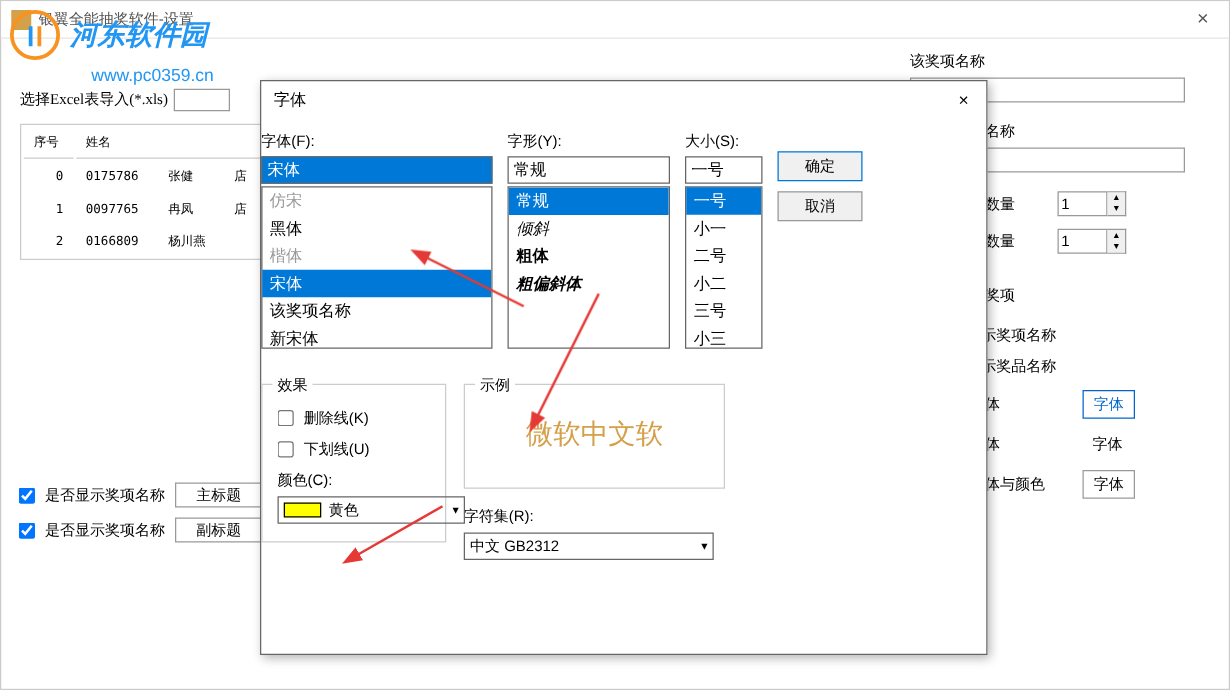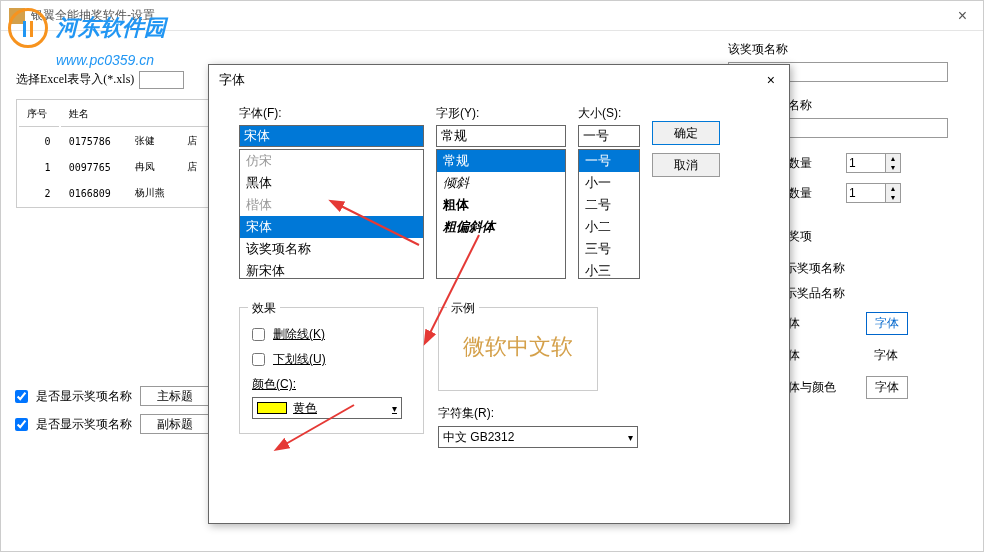--- a/index.html
+++ b/index.html
@@ -10,21 +10,21 @@
     .titlebar-icon { width: 16px; height: 16px; background: #d4a04a; margin-right: 6px; }
     .titlebar-text { font-size: 12px; color: #555; flex: 1; }
     .titlebar-close { font-size: 16px; color: #555; cursor: pointer; padding: 0 8px; }
     
     .watermark { position: absolute; top: 0; left: 0; z-index: 5; }
     .watermark-logo { display: flex; align-items: center; padding: 8px; }
     .logo-icon { width: 40px; height: 40px; border: 3px solid #f7931e; border-radius: 50%; position: relative; margin-right: 8px; }
     .logo-icon::before { content: ''; position: absolute; width: 3px; height: 16px; background: #2196f3; left: 12px; top: 10px; }
     .logo-icon::after { content: ''; position: absolute; width: 3px; height: 16px; background: #f7931e; right: 12px; top: 10px; }
     .logo-text { font-size: 22px; font-weight: bold; color: #2196f3; font-style: italic; }
-    .logo-url { font-size: 14px; color: #2196f3; font-style: italic; padding-left: 56px; margin-top: -4px; }
+    .logo-url { font-size: 14px; color: #2196f3; padding-left: 73px; margin-top: -4px; }
     
     .main-content { padding: 10px 15px; display: flex; gap: 10px; height: calc(100% - 30px); }
     .left-col { width: 200px; }
     .mid-col { flex: 1; }
     .right-col { width: 250px; padding-left: 10px; }
     
     .import-row { display: flex; gap: 5px; margin-bottom: 10px; margin-top: 20px; }
     .import-input { width: 45px; height: 18px; border: 1px solid #999; }
     
     .data-table { border: 1px solid #ccc; margin-top: 8px; font-size: 10px; }
@@ -45,42 +45,42 @@
     .spinner-btns { display: flex; flex-direction: column; border: 1px solid #999; border-left: none; }
     .spinner-btn { width: 14px; height: 9px; font-size: 7px; line-height: 7px; background: #f0f0f0; border: none; cursor: pointer; }
     .link-btn { color: #0066cc; text-decoration: none; border: 1px solid #0066cc; padding: 2px 8px; font-size: 12px; cursor: pointer; }
     .link-btn.plain { border: none; }
     
     
     .font-dialog { position: absolute; left: 208px; top: 64px; width: 582px; height: 460px; background: #fff; border: 1px solid #666; z-index: 10; box-shadow: 2px 2px 8px rgba(0,0,0,0.3); }
     .fd-titlebar { height: 30px; display: flex; align-items: center; padding: 0 10px; }
     .fd-title { font-size: 13px; flex: 1; }
     .fd-close { font-size: 14px; cursor: pointer; padding: 0 4px; }
-    .fd-body { padding: 10px 30px; }
+    .fd-body { padding: 10px 0; }
     .fd-row { display: flex; gap: 12px; }
     .fd-col-font { width: 185px; }
     .fd-col-style { width: 130px; }
     .fd-col-size { width: 62px; }
     .fd-col-btns { width: 70px; }
     .fd-label { font-size: 12px; margin-bottom: 3px; display: block; }
     .fd-input { width: 100%; height: 22px; border: 1px solid #666; background: #0078d7; color: #fff; padding: 2px 4px; font-size: 13px; }
     .fd-listbox { width: 100%; border: 1px solid #666; height: 130px; overflow-y: auto; font-size: 13px; margin-top: 2px; }
     .fd-listbox.short { height: 130px; }
     .fd-item { padding: 2px 6px; cursor: pointer; }
     .fd-item.selected { background: #0078d7; color: #fff; }
     .fd-item.grey { color: #999; }
     .fd-item.italic { font-style: italic; }
     .fd-item.bold { font-weight: bold; }
     .fd-item.bolditalic { font-weight: bold; font-style: italic; }
     .fd-btn { width: 68px; height: 24px; border: 1px solid #999; background: #f0f0f0; font-size: 12px; margin-bottom: 8px; cursor: pointer; }
     .fd-btn.primary { border: 1px solid #0078d7; }
     
     .fd-group { border: 1px solid #ccc; padding: 10px 12px 14px; position: relative; margin-top: 18px; }
     .fd-group-title { position: absolute; top: -8px; left: 8px; background: #fff; padding: 0 4px; font-size: 12px; }
-    .fd-effects { width: 185px; float: left; text-decoration: underline; }
+    .fd-effects { width: 148px; float: left; }
     .fd-sample { width: 200px; float: left; margin-left: 14px; }
     .sample-box { height: 58px; display: flex; align-items: center; justify-content: center; font-size: 22px; color: #d4a04a; font-family: "SimSun"; }
     .color-select { display: flex; align-items: center; border: 1px solid #666; width: 150px; height: 22px; padding: 0 4px; font-size: 12px; cursor: pointer; }
     .color-swatch { width: 30px; height: 12px; background: yellow; border: 1px solid #000; margin-right: 6px; }
     .dropdown-arrow { margin-left: auto; font-size: 10px; }
     .charset-select { width: 200px; height: 22px; border: 1px solid #666; padding: 2px 4px; font-size: 12px; display: flex; align-items: center; cursor: pointer; }
     
     .annot-arrow { position: absolute; pointer-events: none; }
     .arrow-svg { overflow: visible; }
     
@@ -270,21 +270,21 @@
         </div>
         <div style="font-size:12px;margin:8px 0 4px;">颜色(C):</div>
         <div class="color-select">
           <div class="color-swatch"></div>
           <span>黄色</span>
           <span class="dropdown-arrow">▾</span>
         </div>
       </div>
 
       <div class="fd-sample">
-        <div class="fd-group" style="width:160px;">
+        <div class="fd-group" style="width:209px;">
           <div class="fd-group-title">示例</div>
           <div class="sample-box">微软中文软</div>
         </div>
         <div style="font-size:12px;margin:14px 0 4px;">字符集(R):</div>
         <div class="charset-select">
           <span>中文 GB2312</span>
           <span class="dropdown-arrow" style="margin-left:auto;">▾</span>
         </div>
       </div>
     </div>

